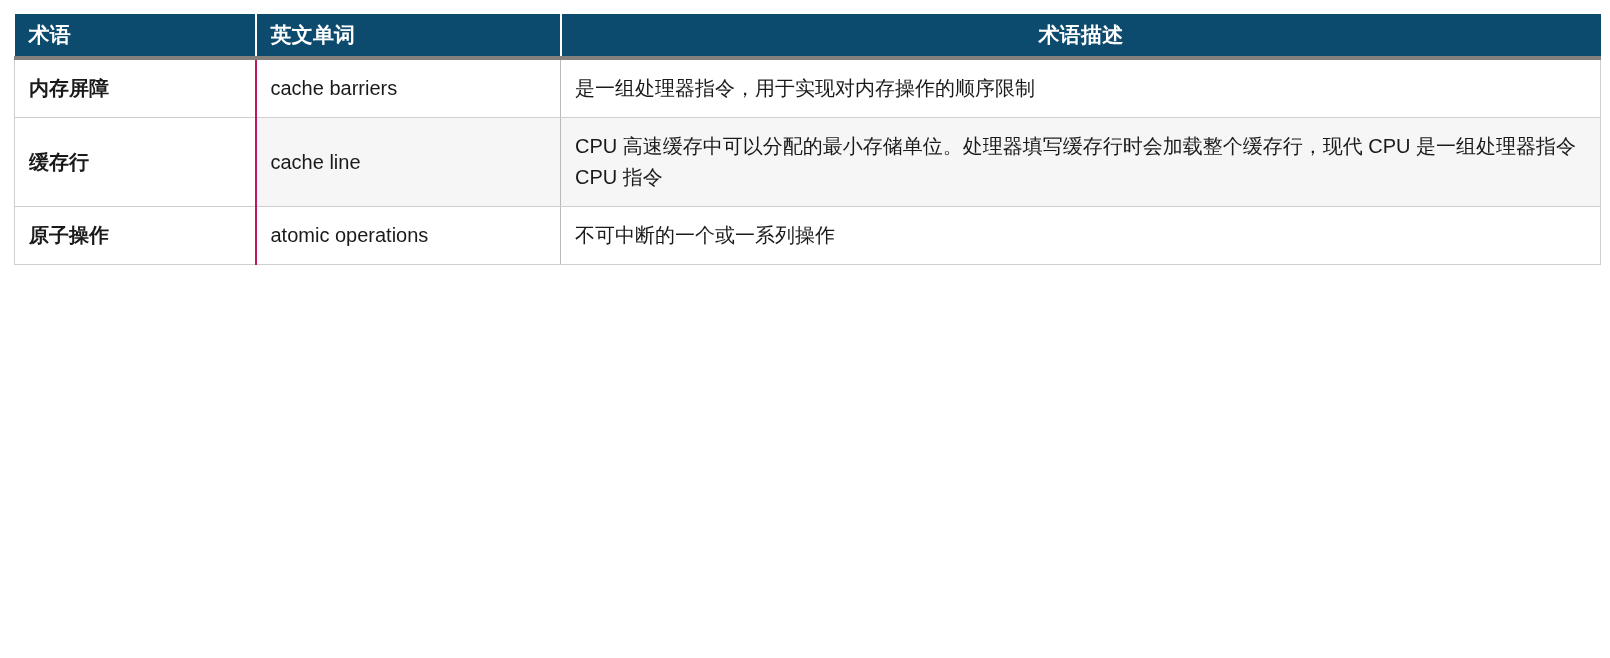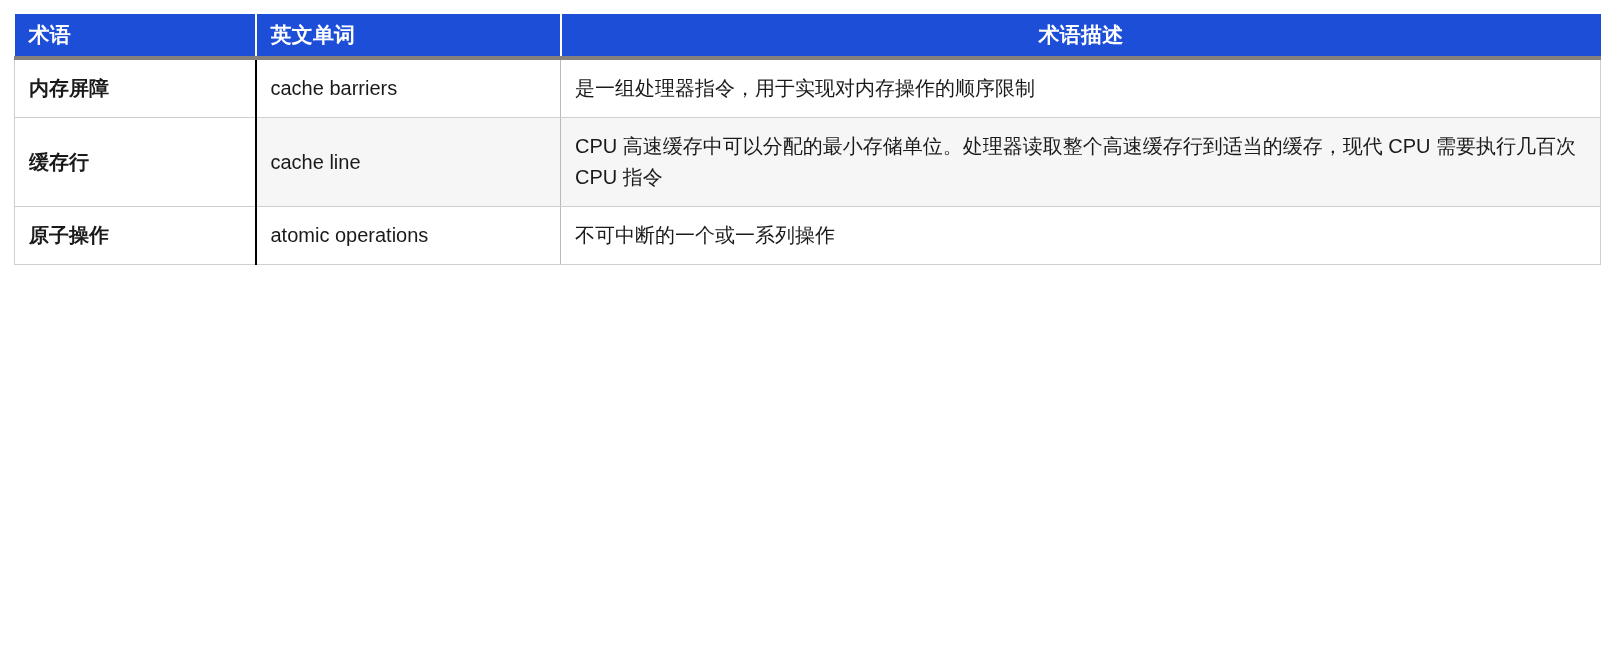--- a/index.html
+++ b/index.html
@@ -24,21 +24,21 @@
     background: #ffffff;
   }
 
   
   col.c-term  { width: 241px; }
   col.c-eng   { width: 305px; }
   col.c-desc  { width: 1040px; }
 
   
   #glossary-table thead tr {
-    background: #1d4ed8;
+    background: #0c4a6e;
   }
   #glossary-table thead th {
     height: 44px;
     padding: 0 14px;
     text-align: left;
     vertical-align: middle;
     color: #ffffff;
     font-size: 21px;
     font-weight: bold;
     letter-spacing: 0.2px;
@@ -64,21 +64,21 @@
     background-clip: padding-box;
   }
   #glossary-table tbody tr:last-child td {
     border-bottom: 1px solid #cfcfcf;
   }
 
   
   #glossary-table td.term-cell {
     font-weight: bold;
     background: #ffffff;
-    border-right: 2px solid #000000;
+    border-right: 2px solid #be185d;
     border-left: 1px solid #cfcfcf;
   }
 
   
   #glossary-table td.eng-cell {
     border-right: 1px solid #b9b9b9;
   }
 
   #glossary-table td.desc-cell {
     border-right: 1px solid #cfcfcf;
@@ -112,21 +112,21 @@
   </thead>
   <tbody>
     <tr class="plain">
       <td class="term-cell">内存屏障</td>
       <td class="eng-cell">cache barriers</td>
       <td class="desc-cell">是一组处理器指令，用于实现对内存操作的顺序限制</td>
     </tr>
     <tr class="striped">
       <td class="term-cell">缓存行</td>
       <td class="eng-cell">cache line</td>
-      <td class="desc-cell">CPU 高速缓存中可以分配的最小存储单位。处理器读取整个高速缓存行到适当的缓存，现代 CPU 需要执行几百次 CPU 指令</td>
+      <td class="desc-cell">CPU 高速缓存中可以分配的最小存储单位。处理器填写缓存行时会加载整个缓存行，现代 CPU 是一组处理器指令 CPU 指令</td>
     </tr>
     <tr class="plain">
       <td class="term-cell">原子操作</td>
       <td class="eng-cell">atomic operations</td>
       <td class="desc-cell">不可中断的一个或一系列操作</td>
     </tr>
   </tbody>
 </table>
 
 </body></html>

